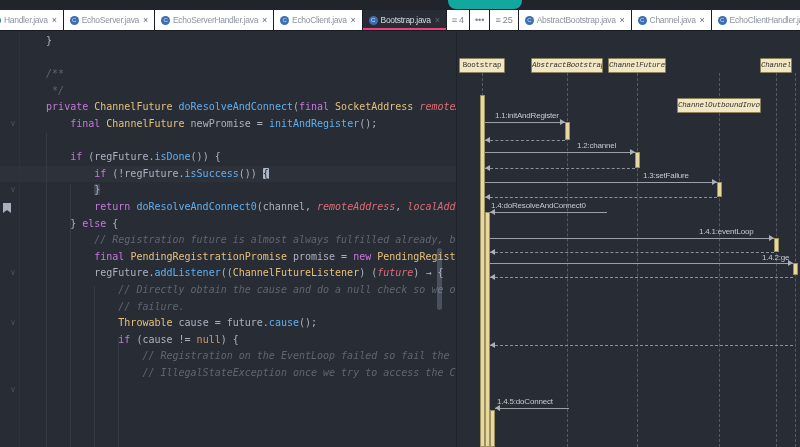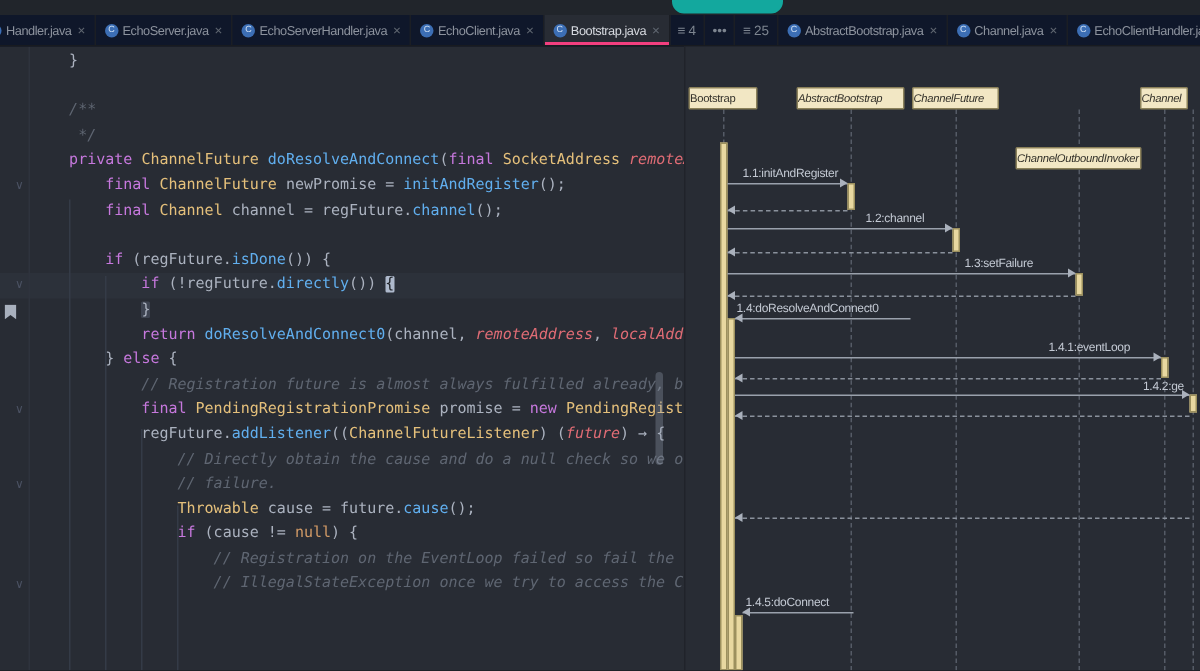--- a/index.html
+++ b/index.html
@@ -1,20 +1,20 @@
 <!DOCTYPE html>
 <html style="--accent: #f23f7f; --run: #13a89e; --boxbg: #f2e7c4; --boxbd: #8b815a; --actbg: #e8d8a0; --actbd: #9c905e;"><head>
 <meta charset="utf-8">
 <style>
   *{margin:0;padding:0;box-sizing:border-box;}
   html,body{background:#16181d;}
   .screen{position:relative;width:800px;height:447px;overflow:hidden;background:#282c34;font-family:"DejaVu Sans Mono",monospace;}
   .toolbar-strip{position:absolute;left:0;top:0;width:800px;height:10px;background:#21252b;}
   .run-pill{position:absolute;left:448px;top:-7px;width:74px;height:16px;border-radius:8px;background:var(--run,#13a89e);z-index:60;}
-  .tabbar{position:absolute;left:0;top:10px;width:800px;height:21px;background:#0f172a;border-bottom:1px solid #181b20;display:flex;align-items:stretch;z-index:5;overflow:hidden;}
+  .tabbar{position:absolute;left:0;top:10px;width:800px;height:21px;background:#ffffff;border-bottom:1px solid #181b20;display:flex;align-items:stretch;z-index:5;overflow:hidden;}
   .tab{display:flex;align-items:center;gap:3px;padding:0 6px;border-right:1px solid #1b1e24;font-family:"Liberation Sans",sans-serif;font-size:8.5px;letter-spacing:-0.3px;color:#8d939e;white-space:nowrap;}
   .tab.active{background:#282c34;color:#d7dae0;box-shadow:inset 0 -2px 0 var(--accent,#f23f7f);}
   .tab .close{color:#5f6670;font-size:9px;margin-left:1px;}
   .jicon{width:9px;height:9px;border-radius:50%;background:#3c6eb4;color:#cfe0f4;font-size:6px;line-height:9px;text-align:center;flex:0 0 9px;font-family:"Liberation Sans",sans-serif;}
   .chip{display:flex;align-items:center;gap:2px;padding:0 5px;color:#7d8590;font-family:"Liberation Sans",sans-serif;font-size:9px;border-right:1px solid #1b1e24;}
   .editor{position:absolute;left:0;top:31px;width:800px;height:416px;background:#282c34;overflow:hidden;}
   .gutter{position:absolute;left:0;top:0;width:20px;height:416px;border-right:1px solid #2e333d;z-index:2;}
   .fold{position:absolute;left:10px;font-family:"DejaVu Sans",sans-serif;font-size:8px;color:#4b5263;}
   .bm{position:absolute;left:3px;width:8px;height:10px;background:#a8b0bd;clip-path:polygon(0 0,100% 0,100% 100%,50% 70%,0 100%);}
   .code{position:absolute;left:0;top:0;width:800px;padding:2px 0 0 22px;}
@@ -22,21 +22,21 @@
   .cl.hl{background:#2c313a;margin-left:-22px;padding-left:22px;width:800px;}
   .tk-d{color:#abb2bf}.tk-kw{color:#c678dd}.tk-ty{color:#e5c07b}.tk-fn{color:#61afef}
   .tk-pa{color:#e06c75;font-style:italic}.tk-c{color:#5f6672;font-style:italic}
   .tk-jdtag{color:#d19a66;font-style:italic}.tk-jdref{color:#56b6c2;font-style:italic}
   .tk-nu{color:#d19a66}
   .tk-caret{background:#aeb9cc;color:#21252b;border-radius:1px;}
   .tk-brace{background:#3e4451;border-radius:1px;}
   .ig{position:absolute;width:0;border-left:1px solid #343b47;z-index:1;}
   .sthumb{position:absolute;left:437px;top:217px;width:5px;height:62px;background:rgba(160,170,186,.30);border-radius:3px;z-index:3;}
   .diagram{position:absolute;left:456px;top:31px;width:344px;height:416px;background:#282c34;border-left:1px solid #20232a;overflow:hidden;z-index:10;}
-  .dbox{position:absolute;top:27px;height:15px;background:var(--boxbg,#f2e7c4);border:1px solid var(--boxbd,#8b815a);color:#33312a;font-family:Liberation Sans, sans-serif;font-size:7.5px;line-height:13px;text-align:left;border-radius:1px;letter-spacing:-0.2px;white-space:nowrap;overflow:hidden;}
+  .dbox{position:absolute;top:27px;height:15px;background:var(--boxbg,#f2e7c4);border:1px solid var(--boxbd,#8b815a);color:#33312a;font-family:Liberation Mono, monospace;font-size:7.5px;line-height:13px;text-align:center;border-radius:1px;letter-spacing:-0.2px;white-space:nowrap;overflow:hidden;}
   .dbox.it{font-style:italic;}
   .lifeline{position:absolute;top:42px;height:374px;width:0;border-left:1px dashed #555b66;}
   .act{position:absolute;width:5px;background:var(--actbg,#e8d8a0);border:1px solid var(--actbd,#9c905e);}
   .mlabel{position:absolute;font-family:"Liberation Sans",sans-serif;font-size:8px;color:#c3c9d3;white-space:nowrap;letter-spacing:-0.2px;}
   .mline{position:absolute;height:0;}
   .mline.solid{border-top:1px solid #9aa1ac;}
   .mline.dashed{border-top:1px dashed #8a919c;}
   .ah{position:absolute;width:0;height:0;border-top:3px solid transparent;border-bottom:3px solid transparent;}
   .ah.r{border-left:5px solid #aab1bc;}
   .ah.l{border-right:5px solid #aab1bc;}
@@ -104,24 +104,23 @@
     <div class="ig" style="left:70px;top:153px;height:263px;"></div>
     <div class="ig" style="left:94px;top:255px;height:161px;"></div>
     <div class="ig" style="left:118px;top:306px;height:110px;"></div>
     <div class="code" id="code">
         <div class="cl"><span class="tk-d">    }</span></div>
         <div class="cl"></div>
         <div class="cl"><span class="tk-c">    /**</span></div>
         <div class="cl"><span class="tk-c">     */</span></div>
         <div class="cl"><span class="tk-kw">    private </span><span class="tk-ty">ChannelFuture </span><span class="tk-fn">doResolveAndConnect</span><span class="tk-d">(</span><span class="tk-kw">final </span><span class="tk-ty">SocketAddress </span><span class="tk-pa">remoteAddress</span><span class="tk-d">, </span><span class="tk-kw">final </span><span class="tk-ty">SocketAddress </span><span class="tk-pa">localAddress</span><span class="tk-d">) {</span></div>
         <div class="cl"><span class="tk-kw">        final </span><span class="tk-ty">ChannelFuture </span><span class="tk-d">newPromise = </span><span class="tk-fn">initAndRegister</span><span class="tk-d">();</span></div>
-        <div class="cl"><span class="tk-kw">        final </span><span class="tk-ty">Channel </span><span class="tk-d">channel = regFuture.</span><span class="tk-fn">channel</span><span class="tk-d">();</span></div>
         <div class="cl"></div>
         <div class="cl"><span class="tk-kw">        if </span><span class="tk-d">(regFuture.</span><span class="tk-fn">isDone</span><span class="tk-d">()) {</span></div>
-        <div class="cl hl"><span class="tk-kw">            if </span><span class="tk-d">(!regFuture.</span><span class="tk-fn">directly</span><span class="tk-d">()) </span><span class="tk-caret">{</span></div>
+        <div class="cl hl"><span class="tk-kw">            if </span><span class="tk-d">(!regFuture.</span><span class="tk-fn">isSuccess</span><span class="tk-d">()) </span><span class="tk-caret">{</span></div>
         <div class="cl"><span class="tk-d">            </span><span class="tk-brace">}</span></div>
         <div class="cl"><span class="tk-kw">            return </span><span class="tk-fn">doResolveAndConnect0</span><span class="tk-d">(channel, </span><span class="tk-pa">remoteAddress</span><span class="tk-d">, </span><span class="tk-pa">localAddress</span><span class="tk-d">, channel.</span><span class="tk-fn">newPromise</span><span class="tk-d">());</span></div>
         <div class="cl"><span class="tk-d">        } </span><span class="tk-kw">else </span><span class="tk-d">{</span></div>
         <div class="cl"><span class="tk-c">            // Registration future is almost always fulfilled already, but just in case it's not.</span></div>
         <div class="cl"><span class="tk-kw">            final </span><span class="tk-ty">PendingRegistrationPromise </span><span class="tk-d">promise = </span><span class="tk-kw">new </span><span class="tk-ty">PendingRegistrationPromise</span><span class="tk-d">(channel);</span></div>
         <div class="cl"><span class="tk-d">            regFuture.</span><span class="tk-fn">addListener</span><span class="tk-d">((</span><span class="tk-ty">ChannelFutureListener</span><span class="tk-d">) (</span><span class="tk-pa">future</span><span class="tk-d">) → {</span></div>
         <div class="cl"><span class="tk-c">                // Directly obtain the cause and do a null check so we only need one volatile read in case of a</span></div>
         <div class="cl"><span class="tk-c">                // failure.</span></div>
         <div class="cl"><span class="tk-ty">                Throwable </span><span class="tk-d">cause = future.</span><span class="tk-fn">cause</span><span class="tk-d">();</span></div>
         <div class="cl"><span class="tk-kw">                if </span><span class="tk-d">(cause != </span><span class="tk-nu">null</span><span class="tk-d">) {</span></div>

